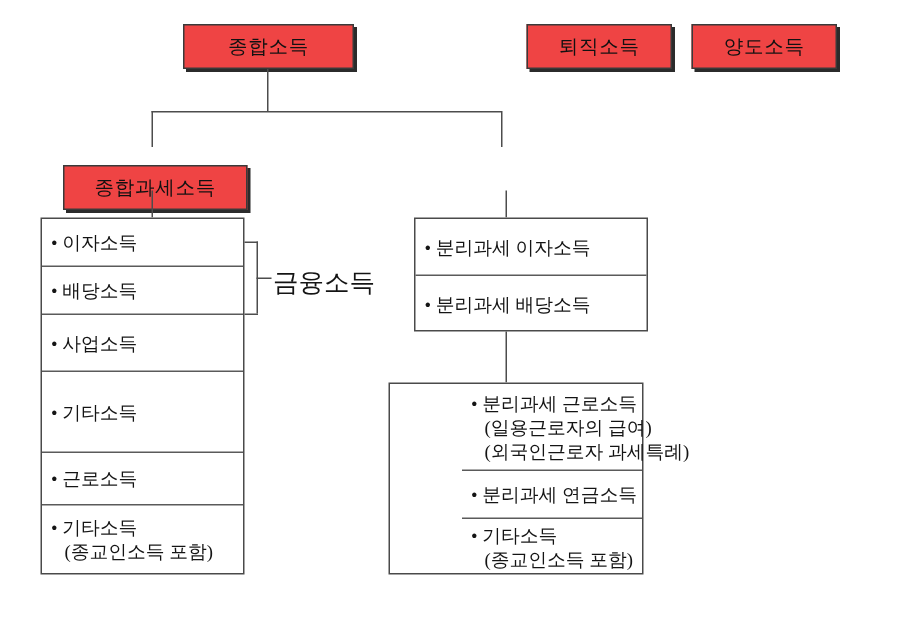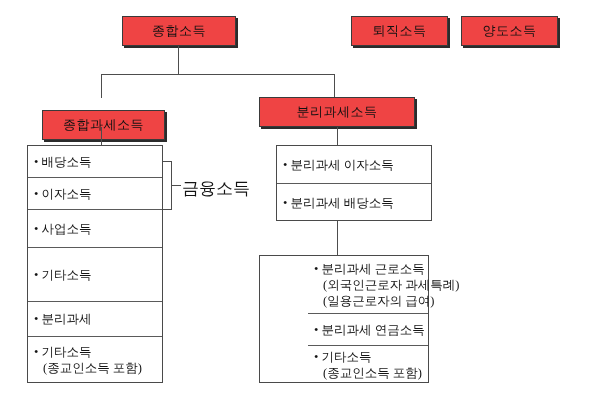--- a/index.html
+++ b/index.html
@@ -92,40 +92,39 @@
 
   <div class="hbox" style="left:461px; top:16px; width:97px; height:30px;">양도소득</div>
 
   <div class="ln lnv" style="left:178px; top:46px; height:28px;"></div>
   <div class="ln lnh" style="left:101px; top:74px; width:233px;"></div>
   <div class="ln lnv" style="left:101px; top:74px; height:24px;"></div>
   <div class="ln lnv" style="left:334px; top:74px; height:24px;"></div>
 
   <div class="hbox" style="left:42px; top:97px; width:123px; height:30px;margin-top:13px;">종합과세소득</div>
 
-  <div class="hbox" style="left:259px; top:97px; width:156px; height:30px;">분리과세소득</div>
 
   <div class="ln lnv" style="left:101px; top:127px; height:18px;"></div>
   <div class="ln lnv" style="left:337px; top:127px; height:18px;"></div>
 
   <div class="col" style="left:27px; top:145px; width:136px; height:238px;">
     <div class="row" style="height:32px;">
-      <span class="l1">• 배당소득</span>
+      <span class="l1">• 이자소득</span>
     </div>
     <div class="row" style="height:32px;">
-      <span class="l1">• 이자소득</span>
+      <span class="l1">• 배당소득</span>
     </div>
     <div class="row" style="height:38px;justify-content:center;">
       <span class="l1">• 사업소득</span>
     </div>
     <div class="row" style="height:54px;">
       <span class="l1">• 기타소득</span>
     </div>
     <div class="row" style="height:35px;">
-      <span class="l1">• 분리과세</span>
+      <span class="l1">• 근로소득</span>
     </div>
     <div class="row" style="height:45px;">
       <span class="l1">• 기타소득</span>
       <span class="l2">(종교인소득 포함)</span>
     </div>
   </div>
 
   <div class="ln lnv" style="left:171px; top:161px; height:48px;"></div>
   <div class="ln lnh" style="left:163px; top:161px; width:9px;"></div>
   <div class="ln lnh" style="left:163px; top:209px; width:9px;"></div>
@@ -139,22 +138,22 @@
     <div class="row" style="height:38px;">
       <span class="l1">• 분리과세 배당소득</span>
     </div>
   </div>
 
   <div class="ln lnv" style="left:337px; top:221px; height:34px;"></div>
 
   <div class="col" style="left:259px; top:255px; width:170px; height:128px;padding-left:48px;">
     <div class="row" style="height:58px;">
       <span class="l1">• 분리과세 근로소득</span>
+      <span class="l2">(일용근로자의 급여)</span>
       <span class="l2">(외국인근로자 과세특례)</span>
-      <span class="l2">(일용근로자의 급여)</span>
     </div>
     <div class="row" style="height:32px;">
       <span class="l1">• 분리과세 연금소득</span>
     </div>
     <div class="row" style="height:38px;">
       <span class="l1">• 기타소득</span>
       <span class="l2">(종교인소득 포함)</span>
     </div>
   </div>
 

